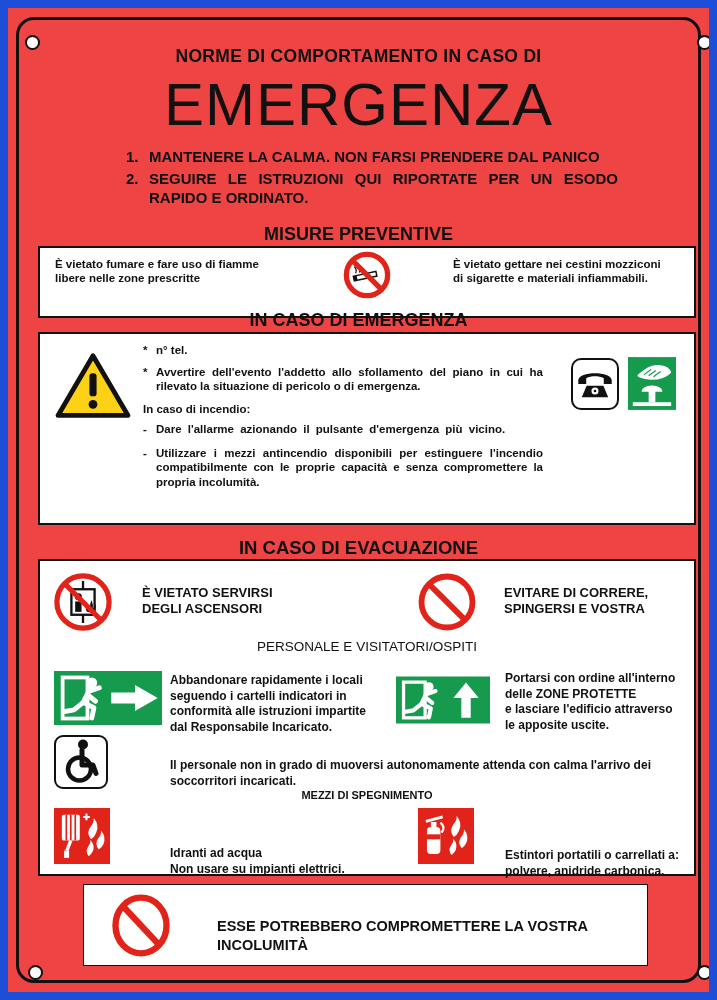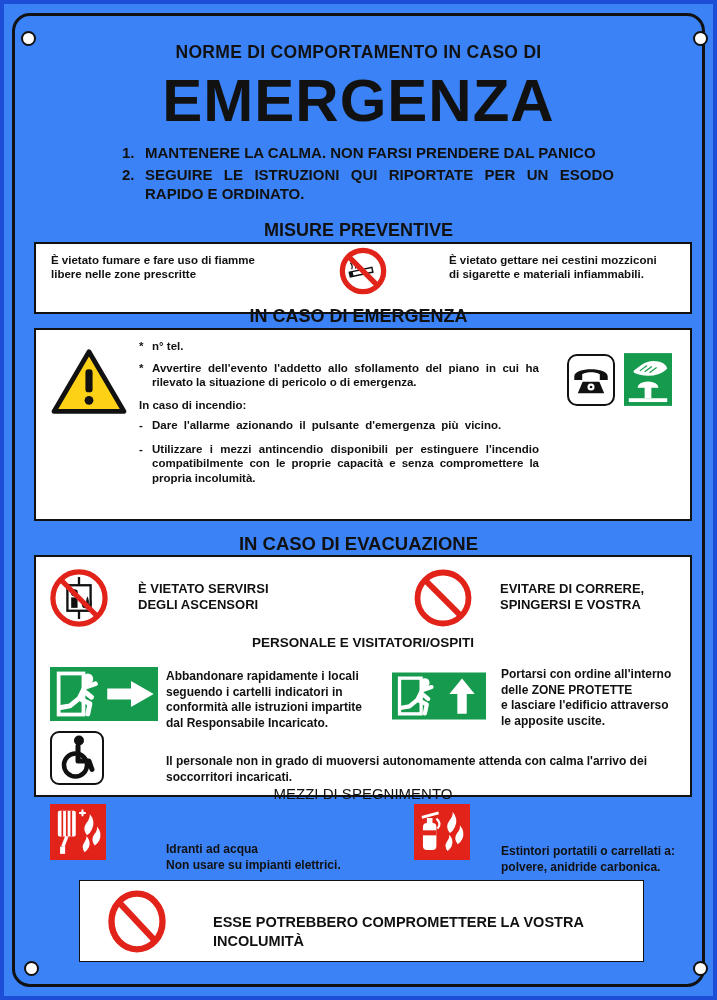--- a/index.html
+++ b/index.html
@@ -1,27 +1,27 @@
 <!DOCTYPE html>
 <html style="--red: #e2231a; --green: #169a4e; --yellow: #fcd116; --ink: #111111;"><head>
 <meta charset="utf-8">
 <style>
   html,body{margin:0;padding:0;background:#fff;}
-  .sign{position:relative;width:717px;height:1000px;background:#3b82f6;
+  .sign{position:relative;width:717px;height:1000px;background:#ef4444;
         font-family:"Liberation Sans","DejaVu Sans",sans-serif;color:#111;
-        box-sizing:border-box;border:4px solid #1d4ed8;overflow:hidden;}
+        box-sizing:border-box;border:8px solid #1d4ed8;overflow:hidden;}
   .panel{position:absolute;left:8px;top:9px;right:8px;bottom:9px;
          border:3px solid #111;border-radius:18px;}
   .hole{position:absolute;width:11px;height:11px;border:2px solid #111;border-radius:50%;background:#fff;}
   .ctr{text-align:center;}
   .pre{white-space:pre-line;}
   .just{text-align:justify;}
   .abs{position:absolute;}
   .kicker{position:absolute;left:0;right:0;top:38px;text-align:center;font-size:17.5px;font-weight:bold;letter-spacing:.3px;}
-  .bigtitle{position:absolute;left:0;right:0;top:62px;text-align:center;font-size:60px;font-weight:bold;letter-spacing:1px;}
+  .bigtitle{position:absolute;left:0;right:0;top:62px;text-align:center;font-size:60px;font-weight:normal;letter-spacing:1px;}
   .rules{position:absolute;left:118px;top:139px;width:492px;font-size:15px;font-weight:bold;line-height:19px;}
   .rule{display:grid;grid-template-columns:23px 1fr;margin-bottom:3px;}
   .sec-title{position:absolute;left:0;right:0;text-align:center;font-size:18px;font-weight:bold;}
   .boxed{position:absolute;border:2px solid #111;background:#fff;box-sizing:border-box;}
   .smalltxt{font-size:11.5px;font-weight:bold;line-height:14px;}
   .medtxt{font-size:12px;font-weight:bold;line-height:15.5px;}
   .captxt{font-size:13px;font-weight:bold;line-height:16px;}
   .bullets{position:absolute;left:103px;top:9px;width:400px;font-size:11.5px;font-weight:bold;line-height:14.5px;}
   .bullet{position:relative;padding-left:13px;margin-bottom:7px;}
   .bullet .mk{position:absolute;left:0;top:0;}
@@ -118,21 +118,21 @@
         <path d="M90 32 q-4 -13 -22 -15 q-18 -2 -32 8 l-14 10 q-5 4 1 7 l10 3 q20 5 38 -1 q14 -5 19 -12 z" style="fill:#fff"></path>
         <path d="M48 26 l-15 11 M58 28 l-15 11 M68 30 l-15 11" style="stroke:var(--green);stroke-width:2.5;fill:none"></path>
         <path d="M28 72 a22 13 0 0 1 44 0 z" style="fill:#fff"></path>
         <rect x="43" y="70" width="14" height="24" style="fill:#fff"></rect>
         <rect x="10" y="94" width="80" height="8" style="fill:#fff"></rect>
       </svg>
     </div>
   </div>
 
   <div class="sec-title" style="top:529px;font-size:18.5px;">IN CASO DI EVACUAZIONE</div>
-  <div class="boxed" style="left:30px;top:551px;width:658px;height:242px;">
+  <div class="boxed" style="left:30px;top:551px;width:658px;height:317px;">
 
     <div class="iconbox" style="left:14px;top:12px;width:58px;height:58px;">
       <svg viewBox="0 0 100 100">
         <path d="M50 14 V28 M50 72 V86" style="stroke:#111;stroke-width:4"></path>
         <rect x="30" y="28" width="40" height="44" style="fill:none;stroke:#111;stroke-width:4"></rect>
         <circle cx="42" cy="41" r="6" style="fill:#111"></circle>
         <rect x="36.5" y="49" width="11" height="18" style="fill:#111"></rect>
         <path d="M57 67 q-5 -8 0 -15 q1 7 6 8 q-2 -7 2 -13 q3 9 2 14 q4 -2 4 -8 q3 10 -4 16 z" style="fill:#111"></path>
         <circle cx="50" cy="50" r="45" style="fill:none;stroke:var(--red);stroke-width:9"></circle>
         <line x1="19" y1="19" x2="81" y2="81" style="stroke:var(--red);stroke-width:9"></line>
@@ -143,21 +143,21 @@
 
     <div class="iconbox" style="left:378px;top:12px;width:58px;height:58px;">
       <svg viewBox="0 0 100 100">
         <circle cx="50" cy="50" r="44" style="fill:none;stroke:var(--red);stroke-width:10"></circle>
         <line x1="20" y1="20" x2="80" y2="80" style="stroke:var(--red);stroke-width:10"></line>
       </svg>
     </div>
     <div class="abs captxt pre" style="left:464px;top:24px;">EVITARE DI CORRERE,
 SPINGERSI E VOSTRA</div>
 
-    <div class="ctr abs" style="left:0;right:0;top:78px;font-size:13.5px;font-weight:bold;">PERSONALE E VISITATORI/OSPITI</div>
+    <div class="ctr abs" style="left:0;right:0;top:78px;font-size:13.5px;font-weight:normal;">PERSONALE E VISITATORI/OSPITI</div>
 
     <div class="iconbox" style="left:14px;top:110px;width:108px;height:54px;">
       <svg viewBox="0 0 200 100">
         <rect x="0" y="0" width="200" height="100" style="fill:var(--green)"></rect>
         <rect x="16" y="12" width="46" height="76" style="fill:none;stroke:#fff;stroke-width:7"></rect>
         <circle cx="70" cy="22" r="10" style="fill:#fff"></circle>
         <path d="M66 34 L54 58 M64 38 L84 31 M62 44 L77 56 M54 58 L74 68 L70 87 M54 58 L37 72 L20 75" style="fill:none;stroke:#fff;stroke-width:9;stroke-linecap:round;stroke-linejoin:round"></path>
         <polygon points="150,26 192,50 150,74 150,60 106,60 106,40 150,40" style="fill:#fff"></polygon>
       </svg>
     </div>
@@ -182,21 +182,21 @@
 
     <div class="iconbox wheel-frame" style="left:14px;top:174px;width:54px;height:54px;">
       <svg viewBox="0 0 100 100">
         <circle cx="54" cy="15" r="10" style="fill:#111"></circle>
         <path d="M52 26 L52 56 L74 56 L80 73" style="fill:none;stroke:#111;stroke-width:10;stroke-linecap:round;stroke-linejoin:round"></path>
         <circle cx="47" cy="64" r="23" style="fill:none;stroke:#111;stroke-width:9"></circle>
       </svg>
     </div>
     <div class="abs medtxt" style="left:130px;top:184px;width:522px;margin-top:13px;">Il personale non in grado di muoversi autonomamente attenda con calma l'arrivo dei soccorritori incaricati.</div>
 
-    <div class="ctr abs" style="left:0;right:0;top:228px;font-size:15px;font-weight:normal;">MEZZI DI SPEGNIMENTO</div>
+    <div class="ctr abs" style="left:0;right:0;top:228px;font-size:11px;font-weight:bold;">MEZZI DI SPEGNIMENTO</div>
 
     <div class="iconbox" style="left:14px;top:247px;width:56px;height:56px;">
       <svg viewBox="0 0 100 100">
         <rect x="0" y="0" width="100" height="100" style="fill:var(--red)"></rect>
         <rect x="14" y="12" width="32" height="46" rx="3" style="fill:#fff"></rect>
         <path d="M22 12 V58 M30 12 V58 M38 12 V58" style="stroke:var(--red);stroke-width:3;fill:none"></path>
         <path d="M52 16 h12 M58 10 v12" style="stroke:#fff;stroke-width:3.5"></path>
         <circle cx="58" cy="16" r="3" style="fill:#fff"></circle>
         <path d="M30 58 L23 76" style="stroke:#fff;stroke-width:6"></path>
         <rect x="18" y="76" width="9" height="13" style="fill:#fff"></rect>

